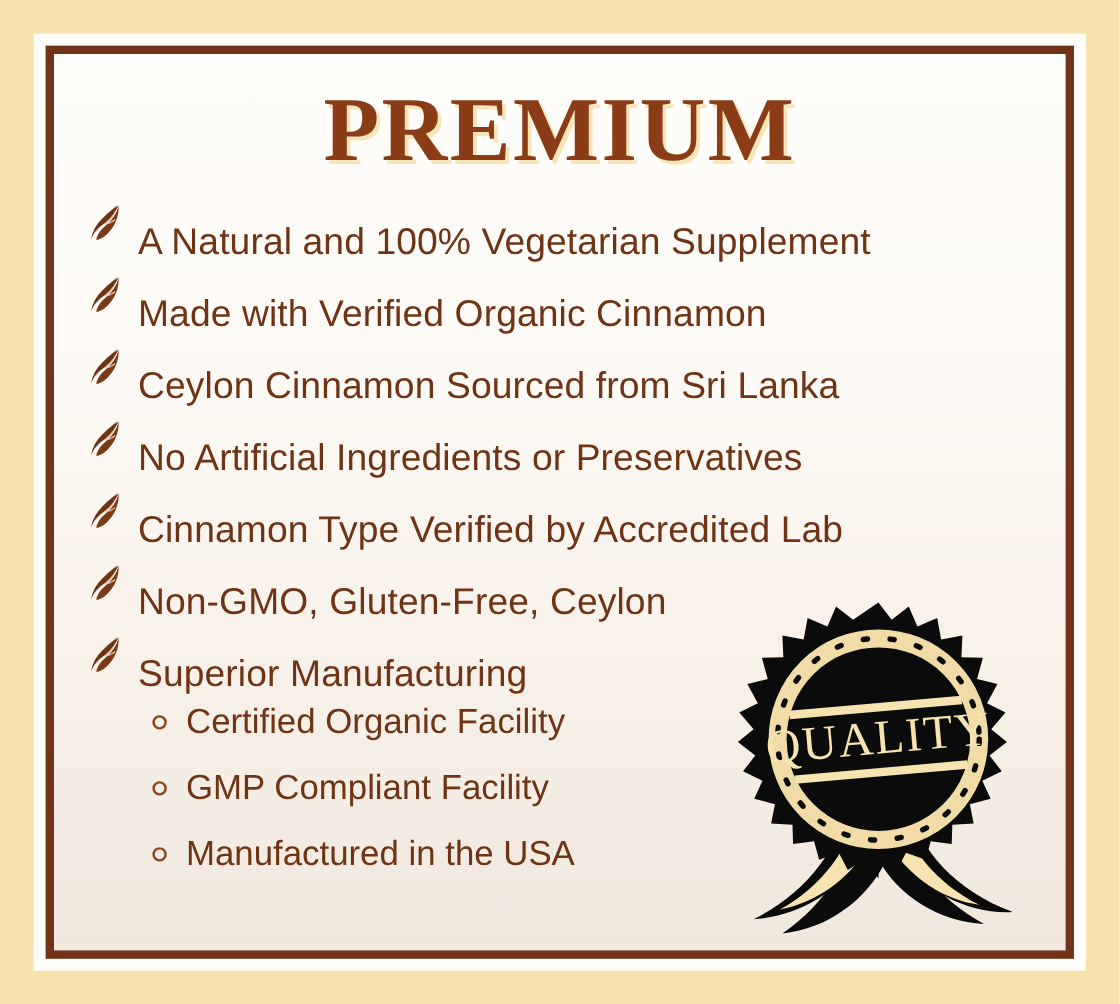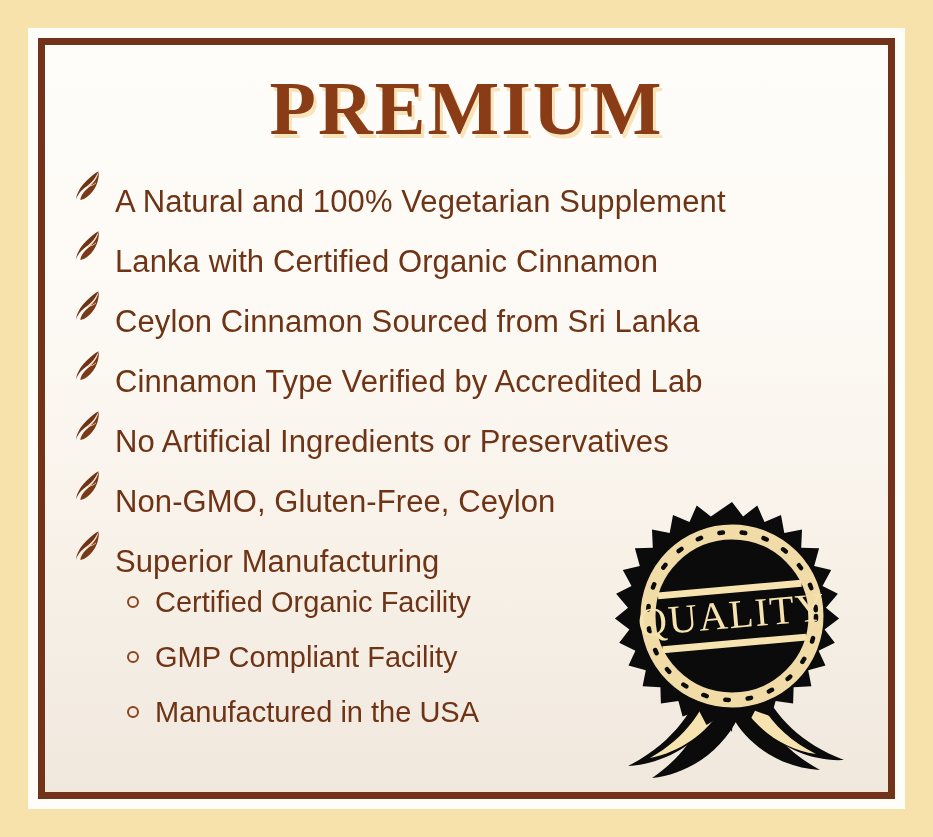--- a/index.html
+++ b/index.html
@@ -141,48 +141,48 @@
           </svg>
           <span class="feature-text">A Natural and 100% Vegetarian Supplement</span>
         </li>
 
         <li class="feature-item">
           <svg class="leaf-icon" viewBox="0 0 26 30">
             <path d="M23.5 1.2C21.2 7.6 16.4 13 10.8 17.1 7.4 19.6 4.3 22.4 2.4 26.3c-.6 1.2-1.1 2.5-1.3 3.5.1-2.6.8-5.2 2-7.6C5.6 16.5 10.3 12 15 7.6 17.8 5 20.6 2.7 23.5 1.2z" fill="#6e3415"></path>
             <path d="M23.8 1c-1.1 5.9-4.6 11.3-9.1 15.5-2.9 2.7-6 5.2-7.9 8.7-.9 1.6-1.4 3.3-1.5 4.8 2.4-.4 4.7-1.5 6.7-3 4.6-3.4 8-8.3 10-13.6C23.4 9.5 24.2 5.2 23.8 1z" fill="#7a3a18"></path>
             <path d="M22 5.5c-2 4.2-5.1 7.9-8.7 10.9 2.9-.4 5.7-1.6 7.7-3.6" fill="none" stroke="#e7cdb2" stroke-width=".9"></path>
           </svg>
-          <span class="feature-text">Lanka with Certified Organic Cinnamon</span>
+          <span class="feature-text">Made with Verified Organic Cinnamon</span>
         </li>
 
         <li class="feature-item">
           <svg class="leaf-icon" viewBox="0 0 26 30">
             <path d="M23.5 1.2C21.2 7.6 16.4 13 10.8 17.1 7.4 19.6 4.3 22.4 2.4 26.3c-.6 1.2-1.1 2.5-1.3 3.5.1-2.6.8-5.2 2-7.6C5.6 16.5 10.3 12 15 7.6 17.8 5 20.6 2.7 23.5 1.2z" fill="#6e3415"></path>
             <path d="M23.8 1c-1.1 5.9-4.6 11.3-9.1 15.5-2.9 2.7-6 5.2-7.9 8.7-.9 1.6-1.4 3.3-1.5 4.8 2.4-.4 4.7-1.5 6.7-3 4.6-3.4 8-8.3 10-13.6C23.4 9.5 24.2 5.2 23.8 1z" fill="#7a3a18"></path>
             <path d="M22 5.5c-2 4.2-5.1 7.9-8.7 10.9 2.9-.4 5.7-1.6 7.7-3.6" fill="none" stroke="#e7cdb2" stroke-width=".9"></path>
           </svg>
           <span class="feature-text">Ceylon Cinnamon Sourced from Sri Lanka</span>
         </li>
 
         <li class="feature-item">
           <svg class="leaf-icon" viewBox="0 0 26 30">
             <path d="M23.5 1.2C21.2 7.6 16.4 13 10.8 17.1 7.4 19.6 4.3 22.4 2.4 26.3c-.6 1.2-1.1 2.5-1.3 3.5.1-2.6.8-5.2 2-7.6C5.6 16.5 10.3 12 15 7.6 17.8 5 20.6 2.7 23.5 1.2z" fill="#6e3415"></path>
             <path d="M23.8 1c-1.1 5.9-4.6 11.3-9.1 15.5-2.9 2.7-6 5.2-7.9 8.7-.9 1.6-1.4 3.3-1.5 4.8 2.4-.4 4.7-1.5 6.7-3 4.6-3.4 8-8.3 10-13.6C23.4 9.5 24.2 5.2 23.8 1z" fill="#7a3a18"></path>
             <path d="M22 5.5c-2 4.2-5.1 7.9-8.7 10.9 2.9-.4 5.7-1.6 7.7-3.6" fill="none" stroke="#e7cdb2" stroke-width=".9"></path>
           </svg>
+          <span class="feature-text">No Artificial Ingredients or Preservatives</span>
+        </li>
+
+        <li class="feature-item">
+          <svg class="leaf-icon" viewBox="0 0 26 30">
+            <path d="M23.5 1.2C21.2 7.6 16.4 13 10.8 17.1 7.4 19.6 4.3 22.4 2.4 26.3c-.6 1.2-1.1 2.5-1.3 3.5.1-2.6.8-5.2 2-7.6C5.6 16.5 10.3 12 15 7.6 17.8 5 20.6 2.7 23.5 1.2z" fill="#6e3415"></path>
+            <path d="M23.8 1c-1.1 5.9-4.6 11.3-9.1 15.5-2.9 2.7-6 5.2-7.9 8.7-.9 1.6-1.4 3.3-1.5 4.8 2.4-.4 4.7-1.5 6.7-3 4.6-3.4 8-8.3 10-13.6C23.4 9.5 24.2 5.2 23.8 1z" fill="#7a3a18"></path>
+            <path d="M22 5.5c-2 4.2-5.1 7.9-8.7 10.9 2.9-.4 5.7-1.6 7.7-3.6" fill="none" stroke="#e7cdb2" stroke-width=".9"></path>
+          </svg>
           <span class="feature-text">Cinnamon Type Verified by Accredited Lab</span>
-        </li>
-
-        <li class="feature-item">
-          <svg class="leaf-icon" viewBox="0 0 26 30">
-            <path d="M23.5 1.2C21.2 7.6 16.4 13 10.8 17.1 7.4 19.6 4.3 22.4 2.4 26.3c-.6 1.2-1.1 2.5-1.3 3.5.1-2.6.8-5.2 2-7.6C5.6 16.5 10.3 12 15 7.6 17.8 5 20.6 2.7 23.5 1.2z" fill="#6e3415"></path>
-            <path d="M23.8 1c-1.1 5.9-4.6 11.3-9.1 15.5-2.9 2.7-6 5.2-7.9 8.7-.9 1.6-1.4 3.3-1.5 4.8 2.4-.4 4.7-1.5 6.7-3 4.6-3.4 8-8.3 10-13.6C23.4 9.5 24.2 5.2 23.8 1z" fill="#7a3a18"></path>
-            <path d="M22 5.5c-2 4.2-5.1 7.9-8.7 10.9 2.9-.4 5.7-1.6 7.7-3.6" fill="none" stroke="#e7cdb2" stroke-width=".9"></path>
-          </svg>
-          <span class="feature-text">No Artificial Ingredients or Preservatives</span>
         </li>
 
         <li class="feature-item">
           <svg class="leaf-icon" viewBox="0 0 26 30">
             <path d="M23.5 1.2C21.2 7.6 16.4 13 10.8 17.1 7.4 19.6 4.3 22.4 2.4 26.3c-.6 1.2-1.1 2.5-1.3 3.5.1-2.6.8-5.2 2-7.6C5.6 16.5 10.3 12 15 7.6 17.8 5 20.6 2.7 23.5 1.2z" fill="#6e3415"></path>
             <path d="M23.8 1c-1.1 5.9-4.6 11.3-9.1 15.5-2.9 2.7-6 5.2-7.9 8.7-.9 1.6-1.4 3.3-1.5 4.8 2.4-.4 4.7-1.5 6.7-3 4.6-3.4 8-8.3 10-13.6C23.4 9.5 24.2 5.2 23.8 1z" fill="#7a3a18"></path>
             <path d="M22 5.5c-2 4.2-5.1 7.9-8.7 10.9 2.9-.4 5.7-1.6 7.7-3.6" fill="none" stroke="#e7cdb2" stroke-width=".9"></path>
           </svg>
           <span class="feature-text">Non-GMO, Gluten-Free, Ceylon</span>
         </li>

